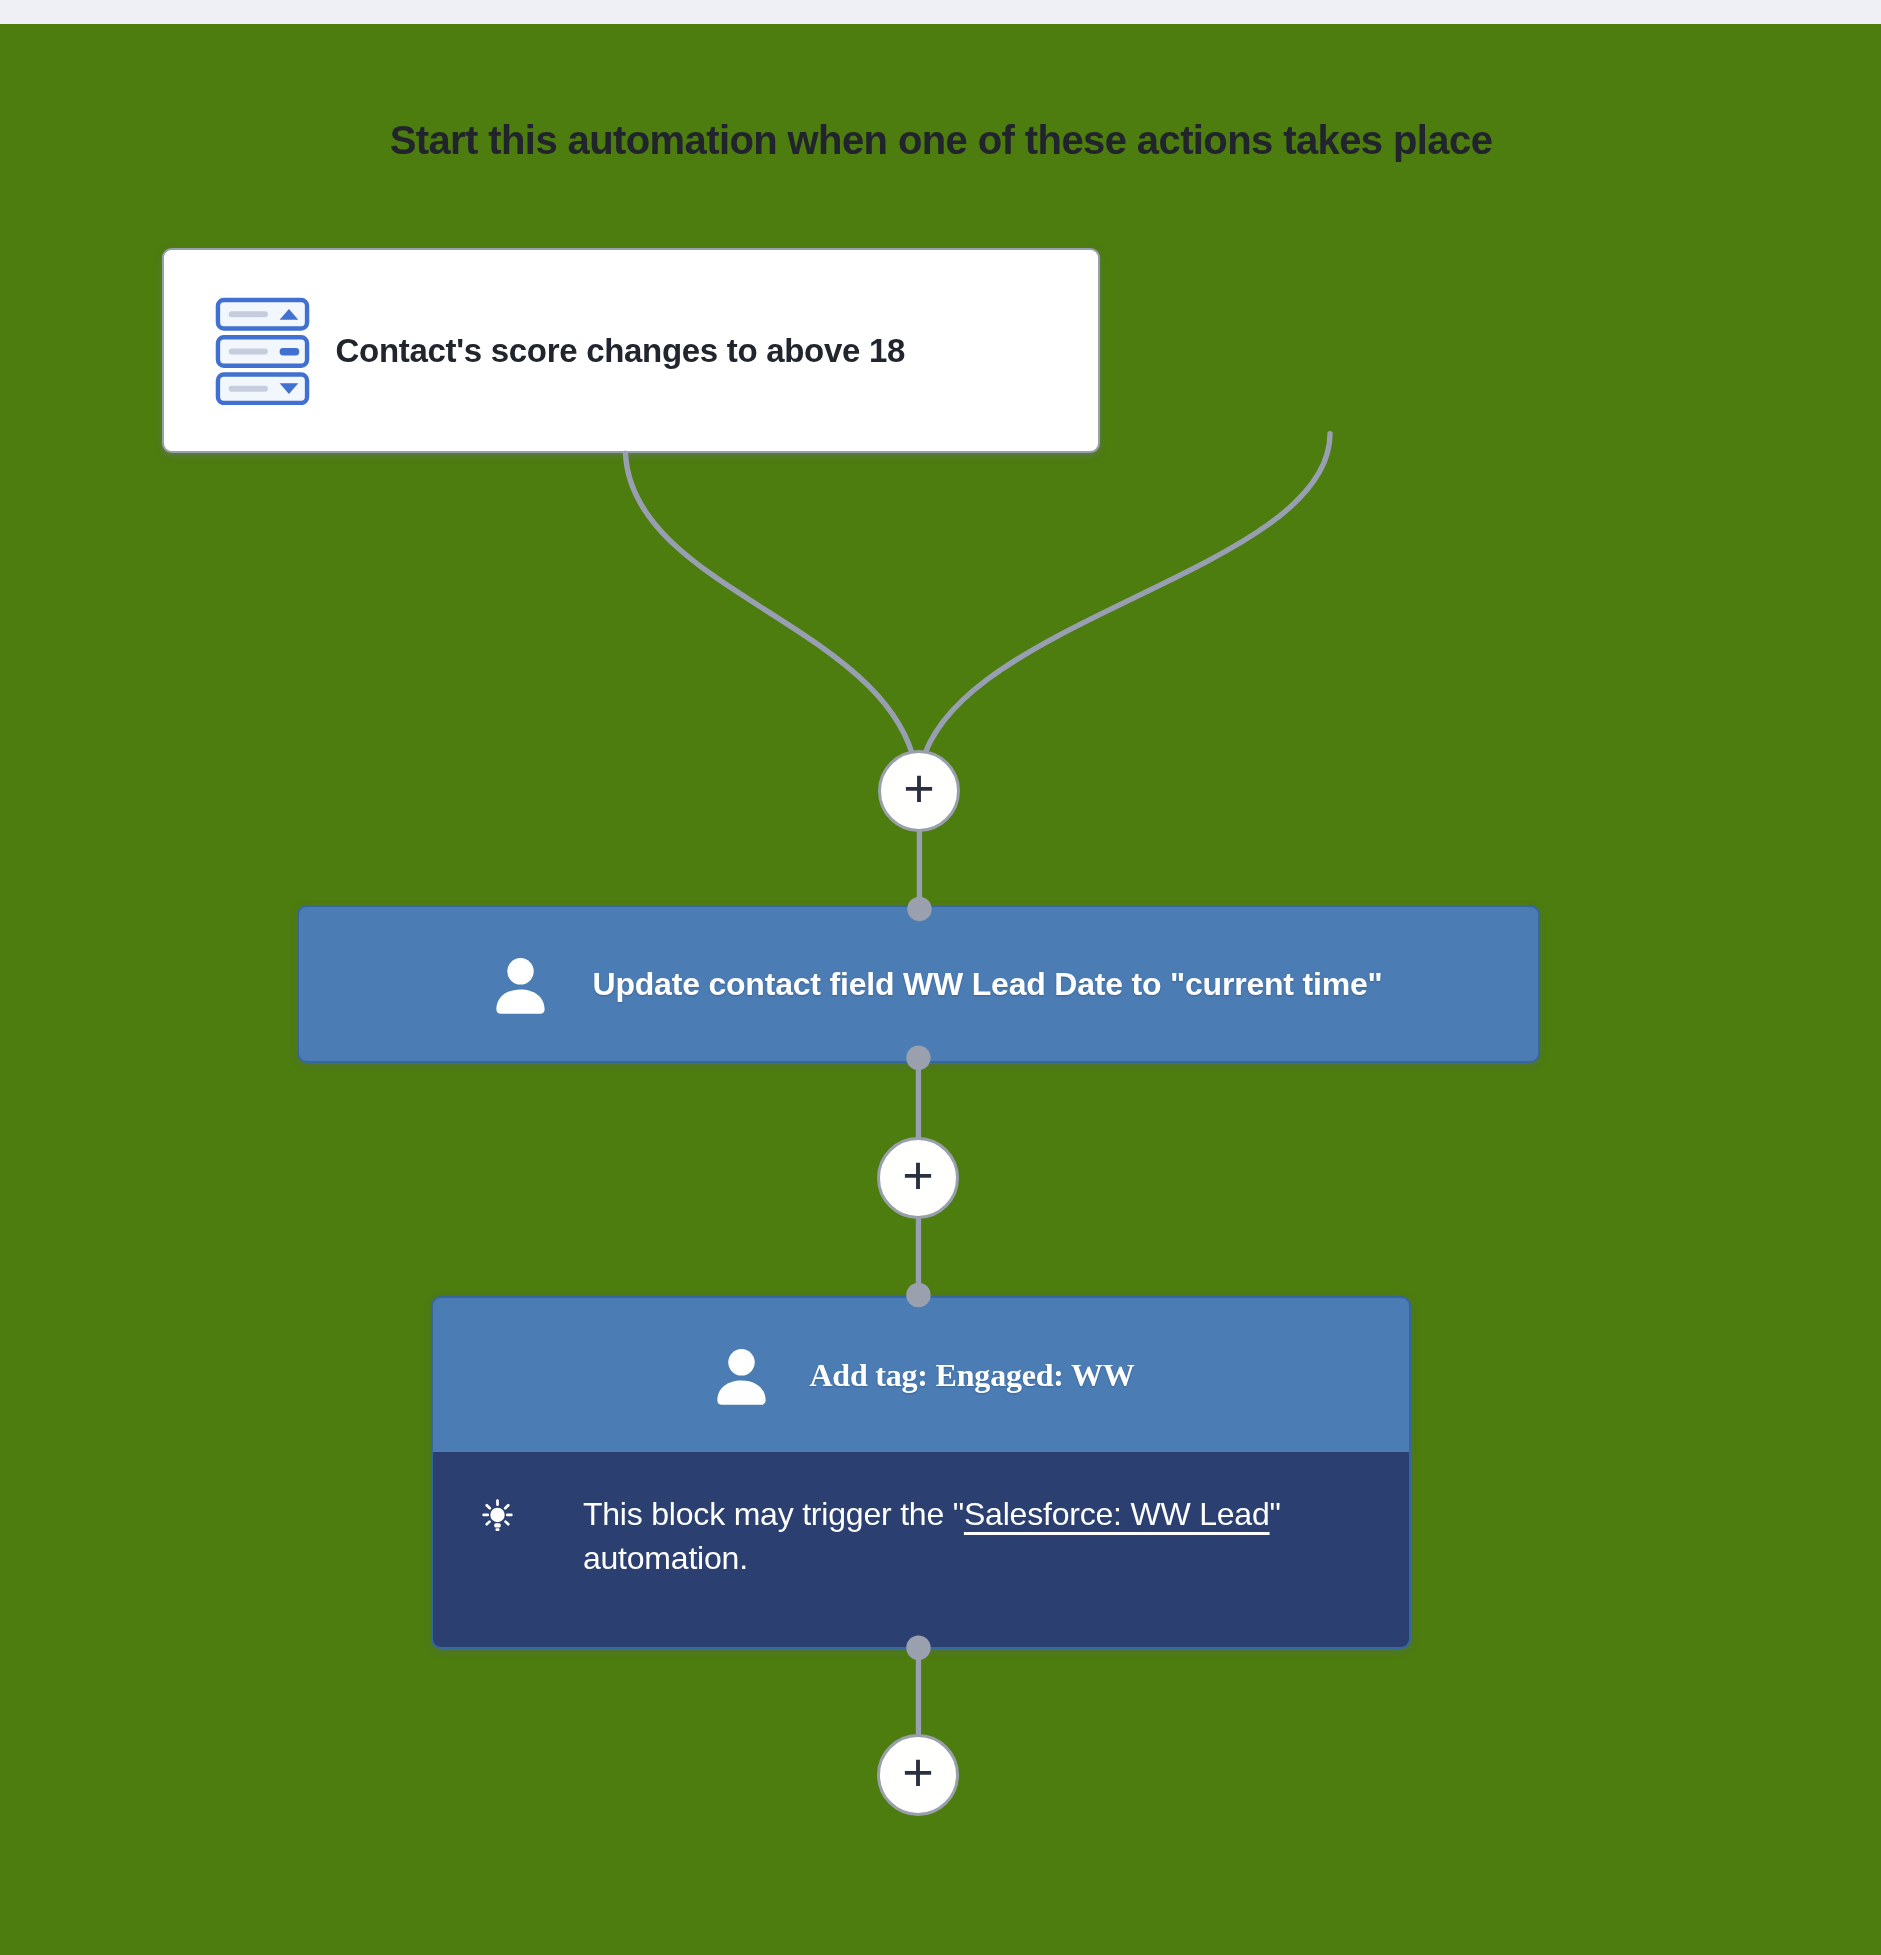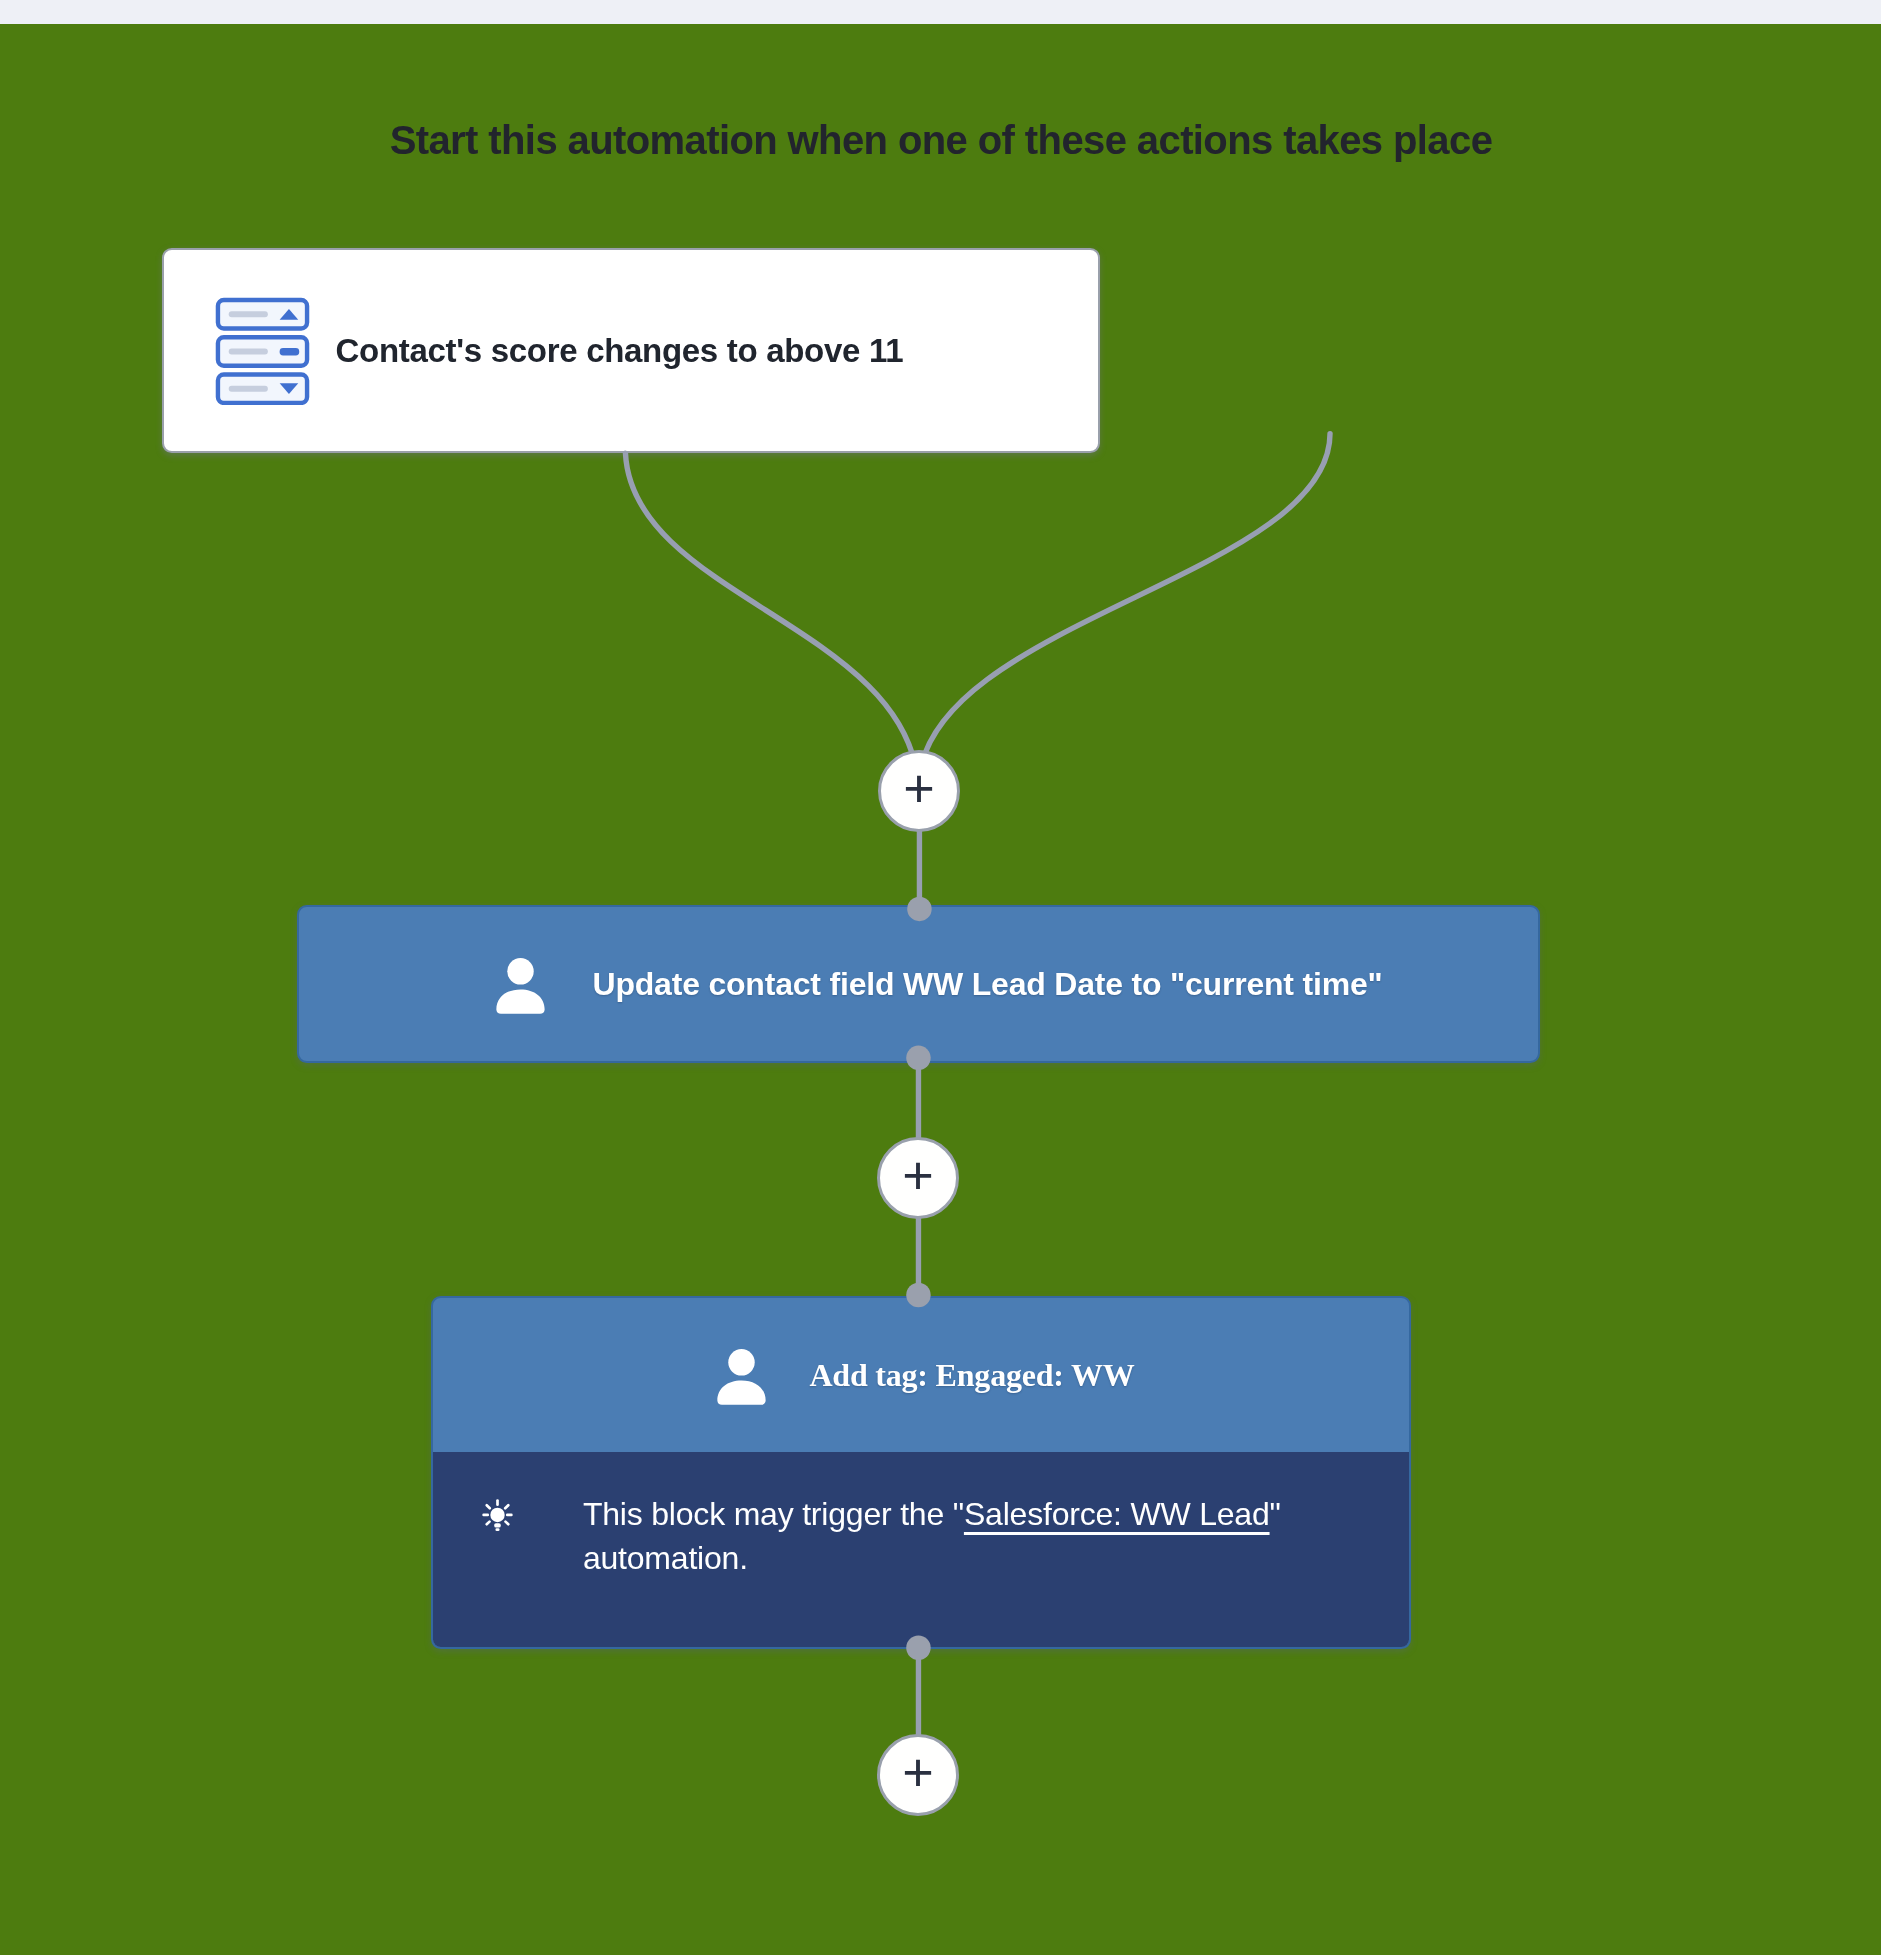--- a/index.html
+++ b/index.html
@@ -118,21 +118,21 @@
       <rect x="3" y="3" width="91" height="29" rx="6" fill="#f2f6fd" stroke="#4070d0" stroke-width="4.5"></rect>
       <rect x="3" y="41" width="91" height="29" rx="6" fill="#f2f6fd" stroke="#4070d0" stroke-width="4.5"></rect>
       <rect x="3" y="79" width="91" height="29" rx="6" fill="#f2f6fd" stroke="#4070d0" stroke-width="4.5"></rect>
       <rect x="14" y="14.5" width="40" height="6" rx="3" fill="#c6cede"></rect>
       <rect x="14" y="52.5" width="40" height="6" rx="3" fill="#c6cede"></rect>
       <rect x="14" y="90.5" width="40" height="6" rx="3" fill="#c6cede"></rect>
       <path d="M66 23 l9.5 -11 l9.5 11 z" fill="#4070d0"></path>
       <rect x="66" y="52" width="20" height="7.5" rx="3.5" fill="#4070d0"></rect>
       <path d="M66 88 l9.5 11 l9.5 -11 z" fill="#4070d0"></path>
     </svg>
-    <span class="label">Contact's score changes to above 11</span>
+    <span class="label">Contact's score changes to above 18</span>
   </div>
 
 
   <button class="plus plus1">+</button>
   <button class="plus plus2">+</button>
   <button class="plus plus3">+</button>
 
   <div class="node node-update">
     <svg class="person-icon" viewBox="0 0 24 24">
       <circle cx="12" cy="7.4" r="4.6" fill="#ffffff"></circle>

